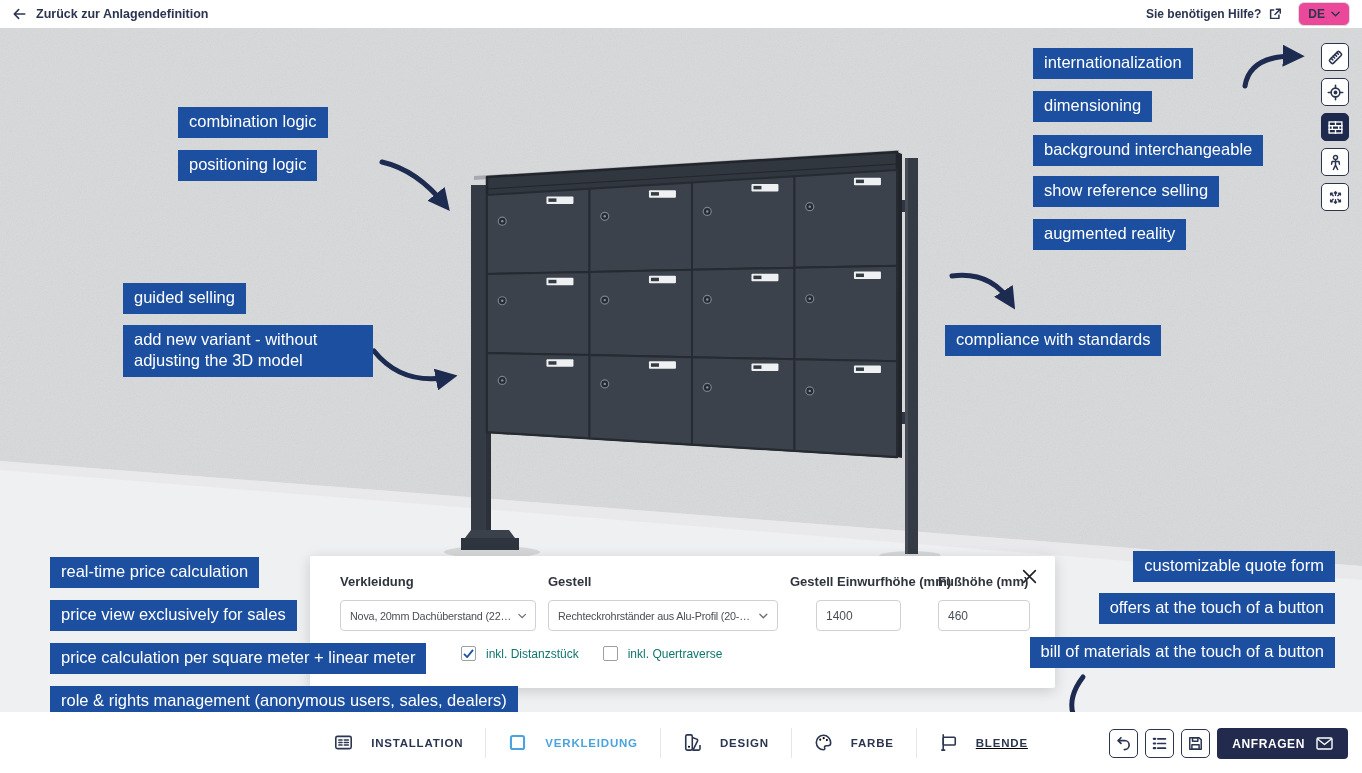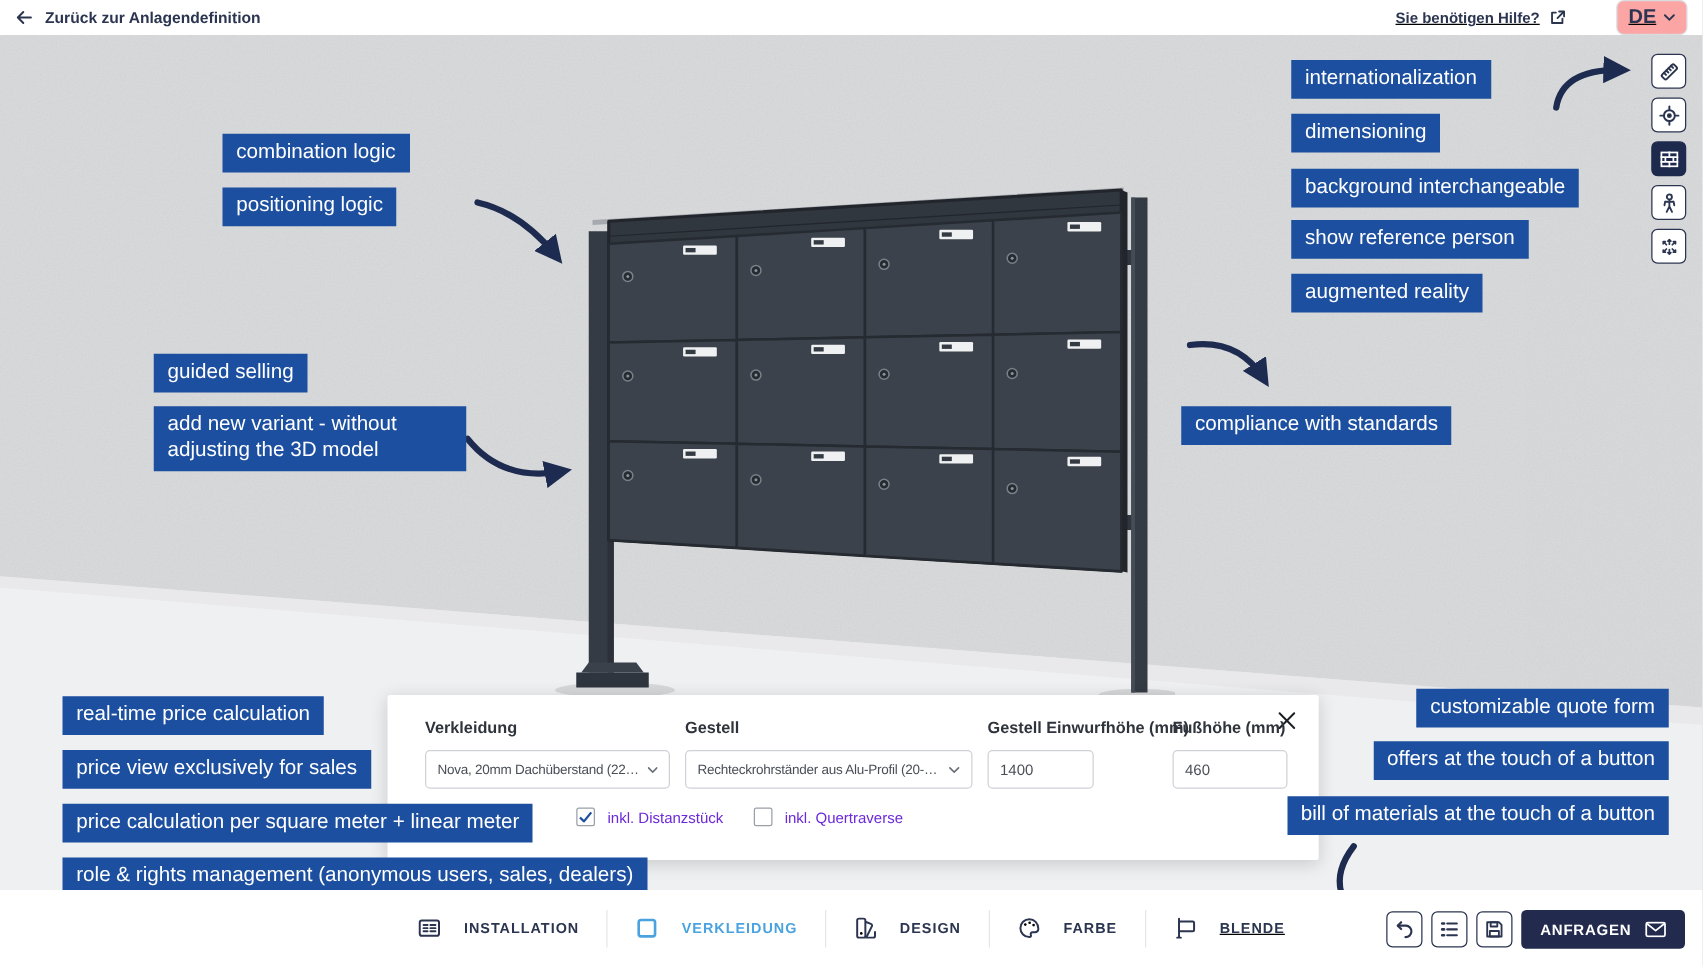--- a/index.html
+++ b/index.html
@@ -5,24 +5,24 @@
   html,body{margin:0;padding:0;}
   body{width:1362px;height:773px;position:relative;overflow:hidden;background:#fff;
        font-family:"Liberation Sans",sans-serif;-webkit-font-smoothing:antialiased;}
   svg{display:block;}
   
   #backdrop{position:absolute;left:0;top:0;z-index:1;}
   
   .topbar{position:absolute;left:0;top:0;right:0;height:28px;background:#fff;z-index:40;
           display:flex;align-items:center;justify-content:space-between;padding:12px 12px;box-sizing:border-box;}
   .back-link{display:flex;align-items:center;gap:9px;color:#2b3550;font-size:12.5px;font-weight:700;cursor:pointer;}
-  .topbar-right{display:flex;align-items:center;gap:16px;text-decoration:underline;}
+  .topbar-right{display:flex;align-items:center;gap:16px;}
   .help-link{display:flex;align-items:center;gap:7px;color:#2b3550;font-size:12px;font-weight:700;cursor:pointer;}
-  .lang-btn{display:flex;align-items:center;gap:6px;border:1px solid #d9dbe0;border-radius:6px;background:#fca5a5;
-            color:#2b3550;font-size:16px;font-weight:700;padding:4px 9px;cursor:pointer;margin-left:24px;}
+  .lang-btn{display:flex;align-items:center;gap:6px;border:1px solid #d9dbe0;border-radius:6px;background:#ec4899;
+            color:#2b3550;font-size:12px;font-weight:700;padding:4px 9px;cursor:pointer;}
   
   .toolbar{position:absolute;right:13px;top:43px;display:flex;flex-direction:column;gap:7px;z-index:40;}
   .tool-btn{width:28px;height:28px;background:#fff;border:1.6px solid #2b3550;border-radius:5px;
             display:flex;align-items:center;justify-content:center;cursor:pointer;box-sizing:border-box;padding:0;}
   .tool-btn svg{stroke:#2b3550;}
   .tool-btn.active{background:#1e2a4d;border-color:#1e2a4d;}
   .tool-btn.active svg{stroke:#fff;}
   
   .ann{position:absolute;background:#1c4f9f;color:#fff;font-size:16.5px;font-weight:500;line-height:1.28;
        padding:4px 11px 6px;z-index:25;white-space:nowrap;}
@@ -38,21 +38,21 @@
   .select{position:absolute;height:31px;border:1px solid #cfd1d6;border-radius:4px;background:#fff;box-sizing:border-box;
           display:flex;align-items:center;justify-content:space-between;gap:6px;padding:0 9px;cursor:pointer;}
   .select .sel-text{font-size:10.8px;letter-spacing:-0.2px;color:#4a4f57;overflow:hidden;text-overflow:ellipsis;white-space:nowrap;}
   .tinput{position:absolute;height:31px;border:1px solid #cfd1d6;border-radius:4px;box-sizing:border-box;
           font-family:"Liberation Sans",sans-serif;font-size:12px;color:#4a4f57;padding:0 9px;outline:none;}
   .cb-row{position:absolute;left:151px;top:90px;display:flex;align-items:center;gap:10px;}
   .cb{width:15px;height:15px;border:1.5px solid #9aa0a8;border-radius:2px;background:#fff;display:flex;
       align-items:center;justify-content:center;cursor:pointer;box-sizing:border-box;}
   .cb svg{display:none;}
   .cb.checked svg{display:block;}
-  .cb-label{font-size:12px;color:#6d28d9;margin-right:14px;}
+  .cb-label{font-size:12px;color:#0f766e;margin-right:14px;}
   
   .navbar{position:absolute;left:0;right:0;bottom:0;height:61px;background:#fff;z-index:28;
           display:flex;align-items:center;justify-content:center;}
   .tab{display:flex;align-items:center;gap:18px;padding:0 22px;height:30px;border-right:1px solid #e4e6e9;
        background:none;border-top:none;border-bottom:none;border-left:none;cursor:pointer;}
   .tab:last-child{border-right:none;text-decoration:underline;}
   .tab .tab-label{font-size:11.5px;font-weight:700;letter-spacing:.8px;color:#2b3550;}
   .tab svg{stroke:#2b3550;}
   .tab.active .tab-label{color:#4aa3df;}
   .tab.active svg{stroke:#4aa3df;}
@@ -232,21 +232,21 @@
   </button>
 </div>
 
 <div class="ann" style="left:178px;top:107px">combination logic</div>
 <div class="ann" style="left:178px;top:150px">positioning logic</div>
 <div class="ann" style="left:123px;top:283px">guided selling</div>
 <div class="ann wrap" style="left:123px;top:325px">add new variant - without adjusting the 3D model</div>
 <div class="ann" style="left:1033px;top:48px">internationalization</div>
 <div class="ann" style="left:1033px;top:91px">dimensioning</div>
 <div class="ann" style="left:1033px;top:135px">background interchangeable</div>
-<div class="ann" style="left:1033px;top:176px">show reference person</div>
+<div class="ann" style="left:1033px;top:176px">show reference selling</div>
 <div class="ann" style="left:1033px;top:219px">augmented reality</div>
 <div class="ann" style="left:945px;top:325px">compliance with standards</div>
 <div class="ann" style="left:50px;top:557px">real-time price calculation</div>
 <div class="ann" style="left:50px;top:600px">price view exclusively for sales</div>
 <div class="ann" style="left:50px;top:643px">price calculation per square meter + linear meter</div>
 <div class="ann" style="left:50px;top:686px">role &amp; rights management (anonymous users, sales, dealers)</div>
 <div class="ann" style="right:27px;top:551px">customizable quote form</div>
 <div class="ann" style="right:27px;top:593px">offers at the touch of a button</div>
 <div class="ann" style="right:27px;top:637px">bill of materials at the touch of a button</div>
 
@@ -267,21 +267,21 @@
 
   <span class="field-label" style="left:238px;top:18px">Gestell</span>
   <div class="select" style="left:238px;top:44px;width:230px">
     <span class="sel-text">Rechteckrohrständer aus Alu-Profil (20-315)</span>
     <svg width="9" height="6" viewBox="0 0 10 6" fill="none" stroke="#6a6f78" stroke-width="1.5" stroke-linecap="round">
         <path d="M1 1l4 4 4-4"></path>
       </svg>
   </div>
 
   <span class="field-label" style="left:480px;top:18px">Gestell Einwurfhöhe (mm)</span>
-  <input class="tinput" style="left: 480px; top: 44px; width: 85px;" value="1400">
+  <input class="tinput" style="left: 506px; top: 44px; width: 85px;" value="1400">
 
   <span class="field-label" style="left:628px;top:18px">Fußhöhe (mm)</span>
   <input class="tinput" style="left: 628px; top: 44px; width: 92px;" value="460">
 
   <div class="cb-row">
     <span class="cb checked">
       <svg width="11" height="9" viewBox="0 0 12 10" fill="none">
           <path d="M1 5.5 4.5 9 11 1" stroke="#1c4f9f" stroke-width="2"></path>
         </svg>
     </span>

